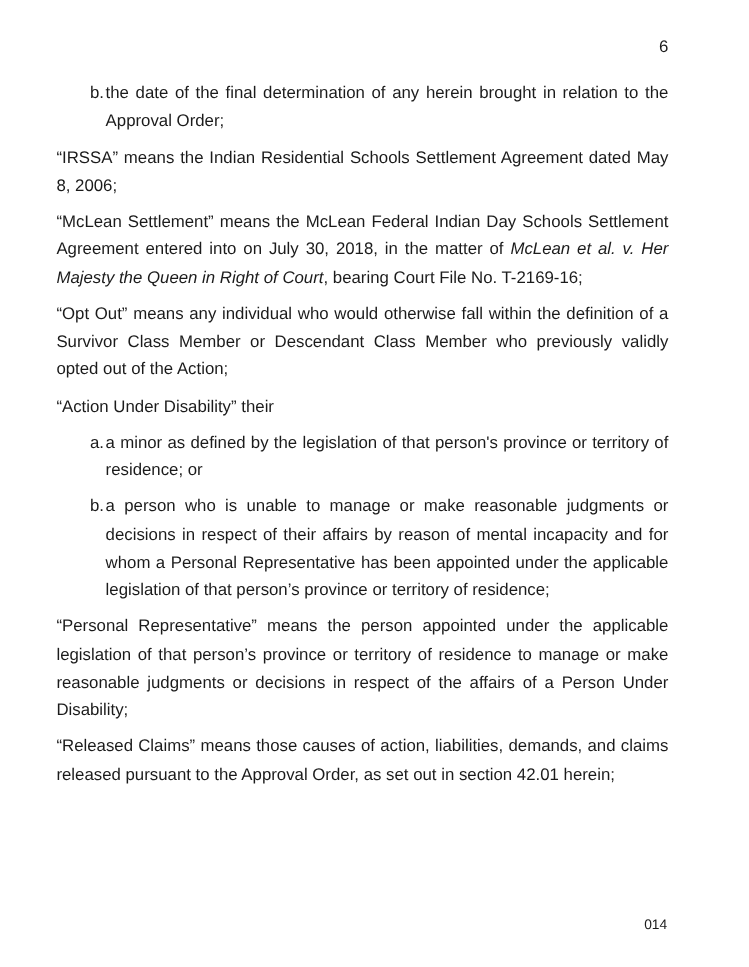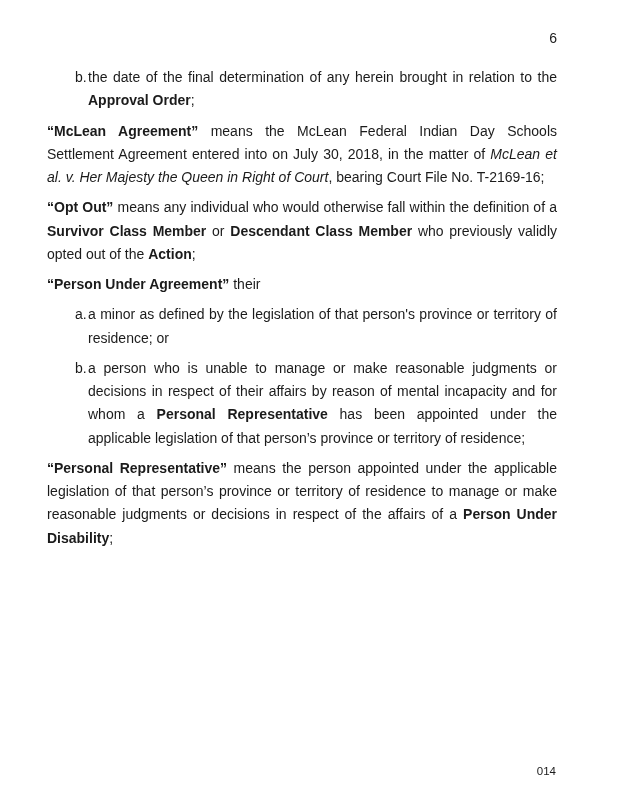--- a/index.html
+++ b/index.html
@@ -40,41 +40,43 @@
   }
   .list-item {
     position: relative;
     padding-left: 41px;
   }
   .marker {
     position: absolute;
     left: 28px;
     top: 0;
   }
-  .seg-bold { font-weight: 700; }
+  .seg-bold { font-weight: 400; }
   .seg-italic { font-style: italic; }
   .footer-stamp {
     position: absolute;
     top: 765px;
     right: 68px;
     font-size: 11.5px;
     line-height: 13px;
     text-align: right;
   }
 </style>
 </head>
 <body>
 
 <div class="page">
   <div class="page-number">6</div>
 
   <div class="doc-body">
       <div class="block list-item"><span class="marker">b.</span><span class="seg-normal">the date of the final determination of any herein brought in relation to the </span><span class="seg-bold">Approval Order</span><span class="seg-normal">;</span></div>
-      <div class="block paragraph"><span class="seg-bold">“McLean Agreement”</span><span class="seg-normal"> means the McLean Federal Indian Day Schools Settlement Agreement entered into on July 30, 2018, in the matter of </span><span class="seg-italic">McLean et al. v. Her Majesty the Queen in Right of Court</span><span class="seg-normal">, bearing Court File No. T-2169-16;</span></div>
+      <div class="block paragraph"><span class="seg-bold">“IRSSA”</span><span class="seg-normal"> means the Indian Residential Schools Settlement Agreement dated May 8, 2006;</span></div>
+      <div class="block paragraph"><span class="seg-bold">“McLean Settlement”</span><span class="seg-normal"> means the McLean Federal Indian Day Schools Settlement Agreement entered into on July 30, 2018, in the matter of </span><span class="seg-italic">McLean et al. v. Her Majesty the Queen in Right of Court</span><span class="seg-normal">, bearing Court File No. T-2169-16;</span></div>
       <div class="block paragraph"><span class="seg-bold">“Opt Out”</span><span class="seg-normal"> means any individual who would otherwise fall within the definition of a </span><span class="seg-bold">Survivor Class Member</span><span class="seg-normal"> or </span><span class="seg-bold">Descendant Class Member</span><span class="seg-normal"> who previously validly opted out of the </span><span class="seg-bold">Action</span><span class="seg-normal">;</span></div>
-      <div class="block paragraph"><span class="seg-bold">“Person Under Agreement”</span><span class="seg-normal"> their</span></div>
+      <div class="block paragraph"><span class="seg-bold">“Action Under Disability”</span><span class="seg-normal"> their</span></div>
       <div class="block list-item"><span class="marker">a.</span><span class="seg-normal">a minor as defined by the legislation of that person's province or territory of residence; or</span></div>
       <div class="block list-item"><span class="marker">b.</span><span class="seg-normal">a person who is unable to manage or make reasonable judgments or decisions in respect of their affairs by reason of mental incapacity and for whom a </span><span class="seg-bold">Personal Representative</span><span class="seg-normal"> has been appointed under the applicable legislation of that person’s province or territory of residence;</span></div>
       <div class="block paragraph"><span class="seg-bold">“Personal Representative”</span><span class="seg-normal"> means the person appointed under the applicable legislation of that person’s province or territory of residence to manage or make reasonable judgments or decisions in respect of the affairs of a </span><span class="seg-bold">Person Under Disability</span><span class="seg-normal">;</span></div>
+      <div class="block paragraph"><span class="seg-bold">“Released Claims”</span><span class="seg-normal"> means those causes of action, liabilities, demands, and claims released pursuant to the </span><span class="seg-bold">Approval Order</span><span class="seg-normal">, as set out in section 42.01 herein;</span></div>
     </div>
 
   <div class="footer-stamp">014</div>
 </div>
 
 </body></html>

